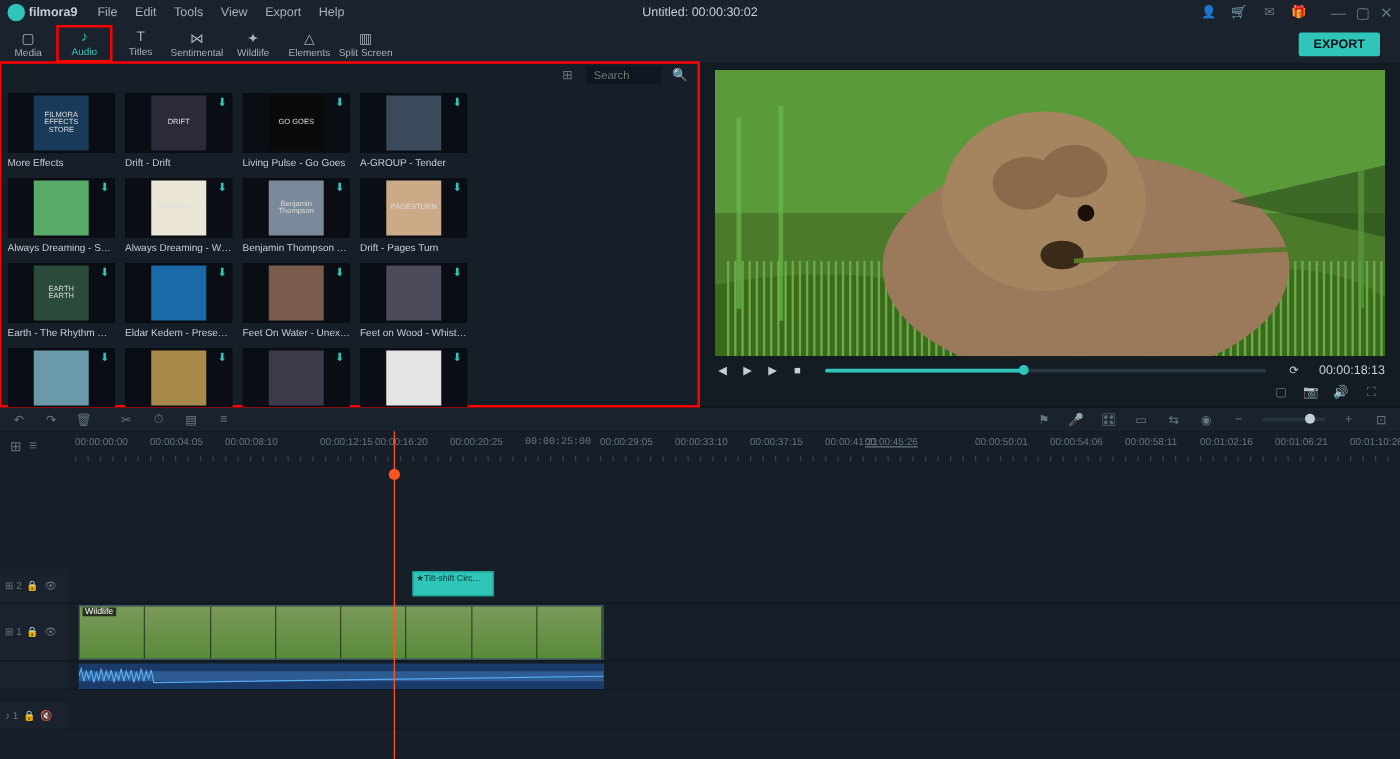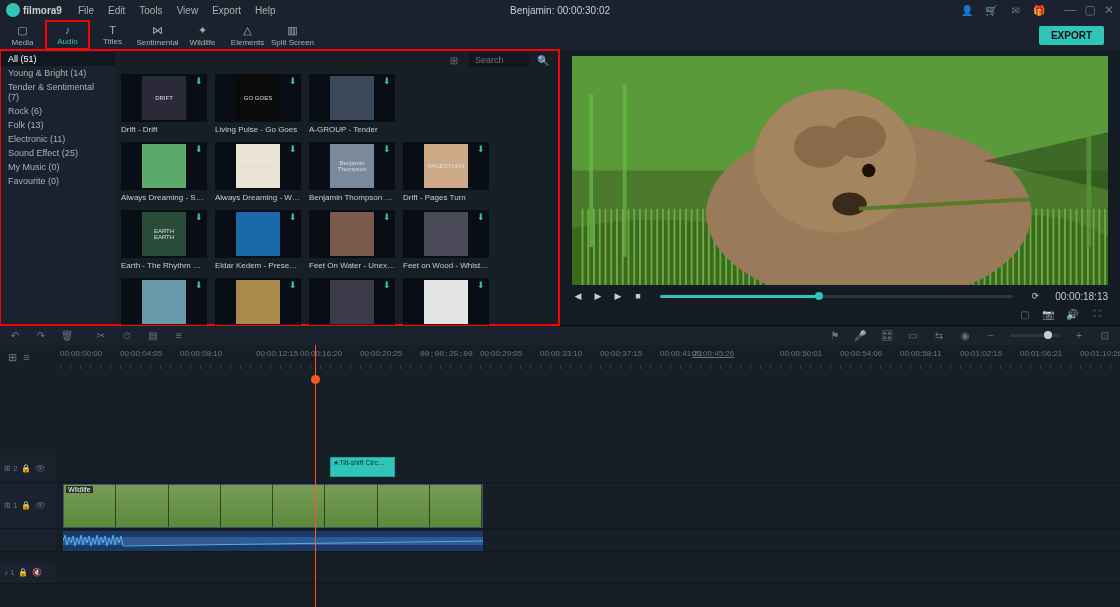--- a/index.html
+++ b/index.html
@@ -98,21 +98,21 @@
     <span class="logo-text">filmora9</span>
   </div>
   <div class="menubar">
     <span>File</span>
     <span>Edit</span>
     <span>Tools</span>
     <span>View</span>
     <span>Export</span>
     <span>Help</span>
   </div>
-  <div class="title-center">Benjamin:  00:00:30:02</div>
+  <div class="title-center">Untitled:  00:00:30:02</div>
   <div class="title-right">
     <span class="ico">👤</span>
     <span class="ico">🛒</span>
     <span class="ico">✉</span>
     <span class="ico">🎁</span>
     <div class="win-btns">
       <span>—</span>
       <span>▢</span>
       <span>✕</span>
     </div>
@@ -147,40 +147,35 @@
     <div class="tool-tab">
       <span class="ico">▥</span>
       <span class="lbl">Split Screen</span>
     </div>
   <div class="export-btn">EXPORT</div>
 </div>
 
 <div class="main">
   <div class="left-panel">
     <div class="left-body">
-      <div class="sidebar" id="sidebar-host">
-          <div class="sidebar-item sel">All (51)</div>
-          <div class="sidebar-item">Young &amp; Bright (14)</div>
-          <div class="sidebar-item">Tender &amp; Sentimental (7)</div>
-          <div class="sidebar-item">Rock (6)</div>
-          <div class="sidebar-item">Folk (13)</div>
-          <div class="sidebar-item">Electronic (11)</div>
-          <div class="sidebar-item">Sound Effect (25)</div>
-          <div class="sidebar-item">My Music (0)</div>
-          <div class="sidebar-item">Favourite (0)</div>
-        </div>
       <div class="grid-area">
         <div class="grid-top">
           <div class="spacer"></div>
           <span class="grid-ico">⊞</span>
           <input class="search" placeholder="Search" style="">
           <span class="grid-ico">🔍</span>
         </div>
         <div class="grid-scroll" id="grid-host">
             <div class="thumb-row">
+              <div class="thumb">
+                <div class="thumb-img">
+                  <div class="thumb-art" style="background:#1a3a5a">FILMORA EFFECTS STORE</div>
+                </div>
+                <div class="thumb-lbl">More Effects</div>
+              </div>
               <div class="thumb">
                 <div class="thumb-img">
                   <span class="dl">⬇</span>
                   <div class="thumb-art" style="background:#2a2a3a">DRIFT</div>
                 </div>
                 <div class="thumb-lbl">Drift - Drift</div>
               </div>
               <div class="thumb">
                 <div class="thumb-img">
                   <span class="dl">⬇</span>

